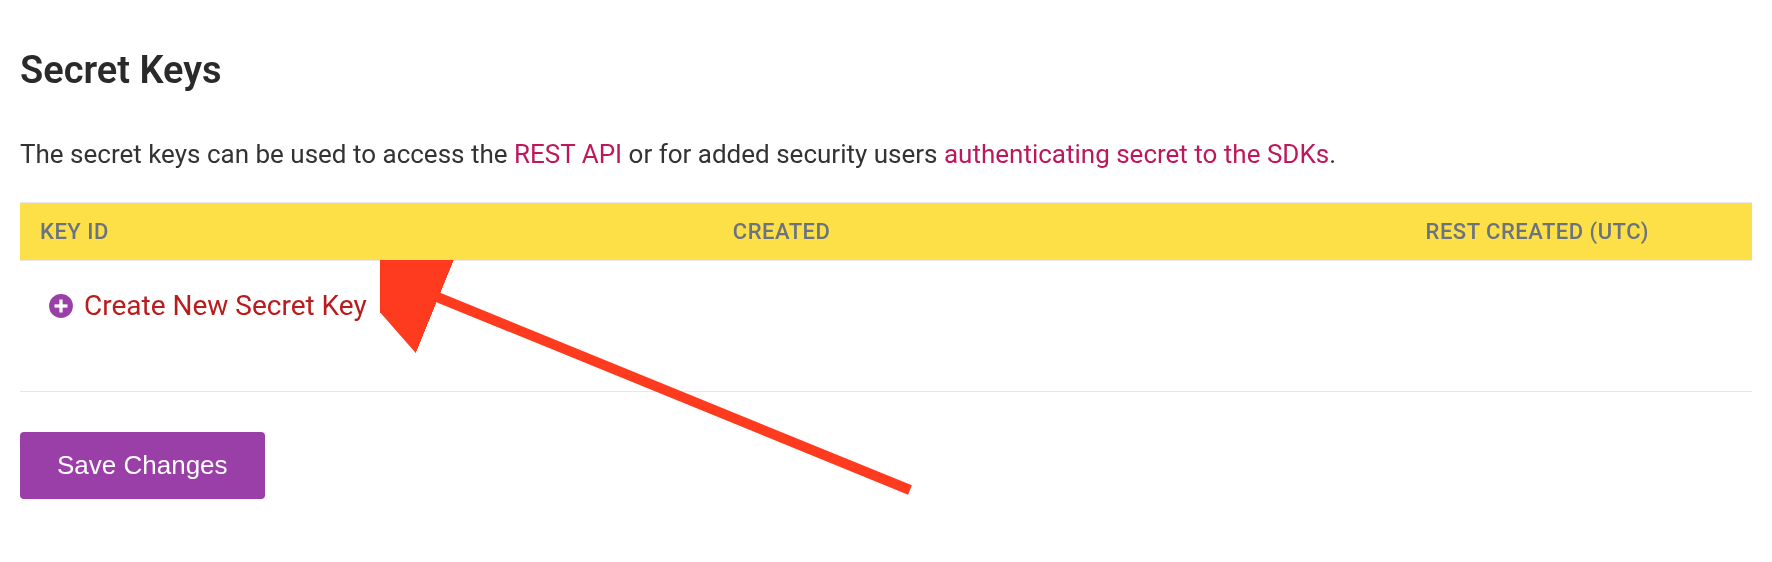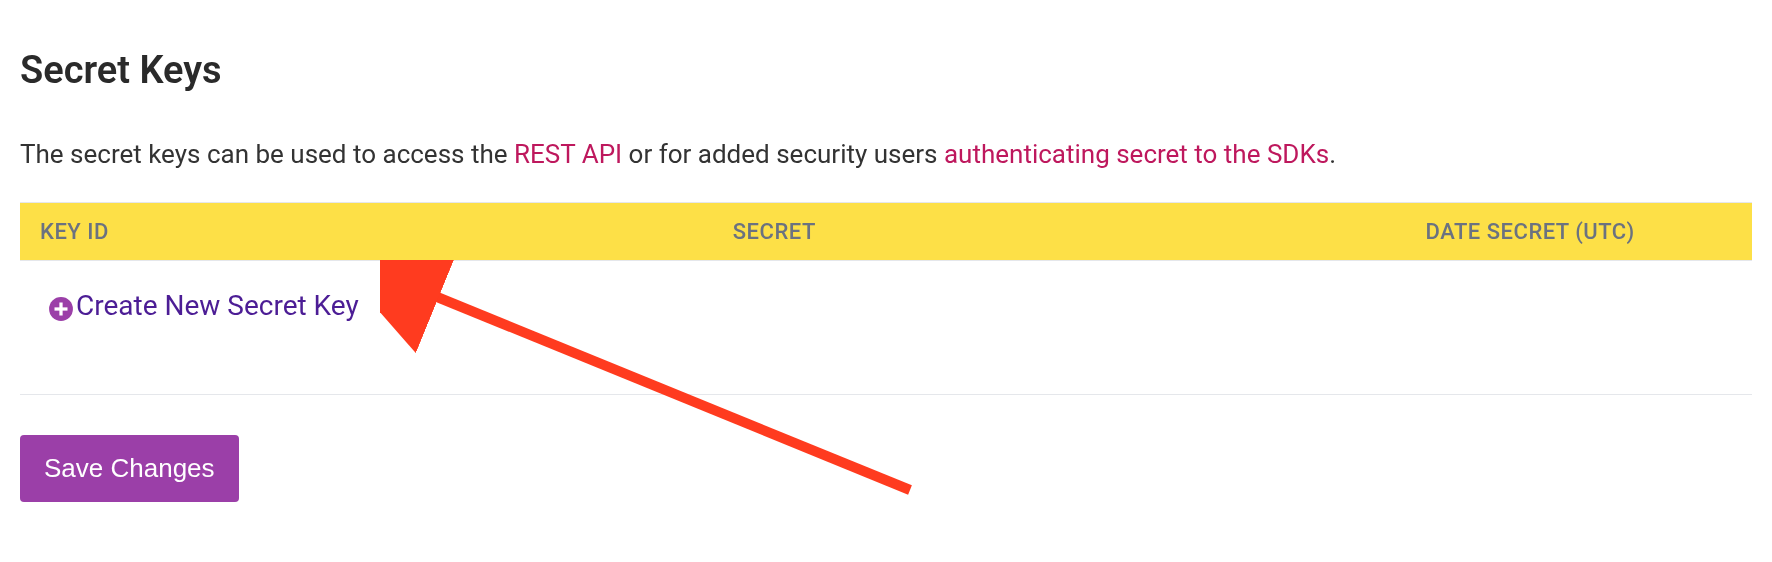--- a/index.html
+++ b/index.html
@@ -55,26 +55,26 @@
     .table-header th.col-secret {
       width: 40%;
     }
     .table-header th.col-date {
       width: 20%;
     }
     .create-row td {
       padding: 28px 10px 28px 28px;
     }
     .create-link {
-      color: #4c1d95;
+      color: #b91c1c;
       font-size: 28px;
       text-decoration: none;
       display: inline-flex;
-      align-items: flex-end;
-      gap: 2px;
+      align-items: center;
+      gap: 10px;
       cursor: pointer;
     }
     .plus-icon {
       width: 26px;
       height: 26px;
       display: inline-flex;
       align-items: center;
       justify-content: center;
     }
     .plus-icon svg {
@@ -84,21 +84,21 @@
     .divider {
       border: none;
       border-top: 1px solid #e5e7eb;
       margin-top: 40px;
       margin-bottom: 40px;
     }
     .save-button {
       background: #9b3fa8;
       color: #ffffff;
       border: none;
-      padding: 18px 24px;
+      padding: 18px 37px;
       font-size: 26px;
       font-weight: 500;
       cursor: pointer;
       border-radius: 4px;
     }
     .annotation-arrow {
       position: absolute;
       pointer-events: none;
       top: 260px;
       left: 380px;
@@ -116,22 +116,22 @@
 <h1 class="page-title">Secret Keys</h1>
 
 <p class="description">
   <span>The secret keys can be used to access the </span><a href="#">REST API</a><span> or for added security users </span><a href="#">authenticating secret to the SDKs</a><span>.</span>
 </p>
 
 <table class="table">
   <thead>
     <tr class="table-header">
       <th class="col-key-id">KEY ID</th>
-      <th class="col-secret">SECRET</th>
-      <th class="col-date">DATE SECRET (UTC)</th>
+      <th class="col-secret">CREATED</th>
+      <th class="col-date">REST CREATED (UTC)</th>
     </tr>
   </thead>
   <tbody>
     <tr class="create-row">
       <td colspan="3">
         <a href="#" class="create-link">
           <span class="plus-icon">
             <svg viewBox="0 0 24 24" fill="#9b3fa8">
               <circle cx="12" cy="12" r="11"></circle>
               <rect x="6" y="10.5" width="12" height="3" fill="#ffffff"></rect>

